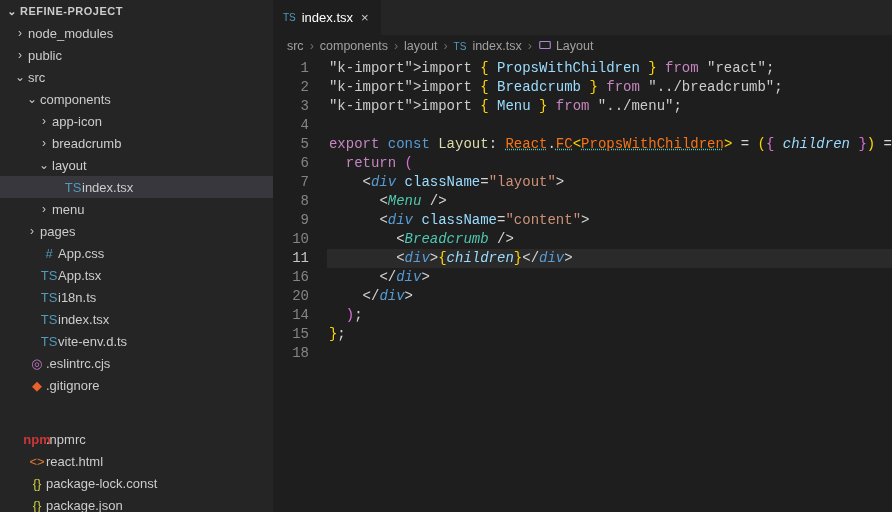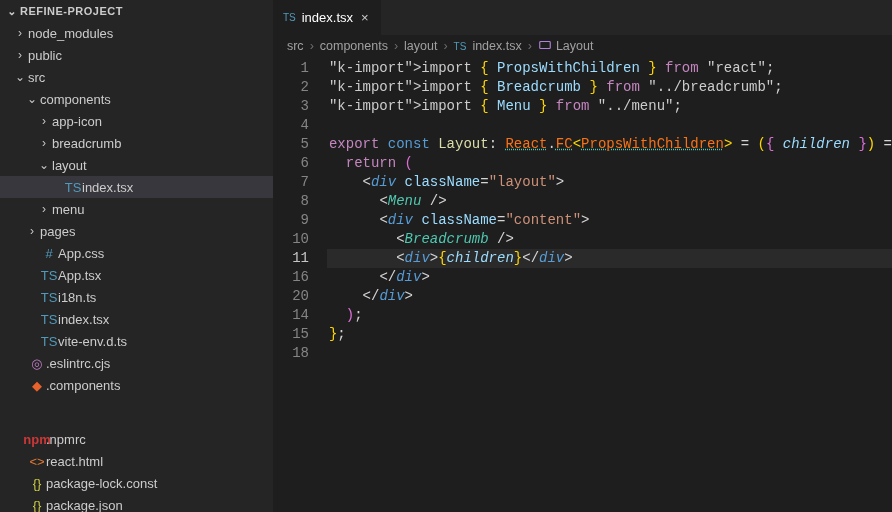--- a/index.html
+++ b/index.html
@@ -150,21 +150,21 @@
         <span>vite-env.d.ts</span>
       </div>
       <div class="tree-row" style="padding-left: 12px;">
         <span class="chev"></span>
         <span class="ficon ic-eslint">◎</span>
         <span>.eslintrc.cjs</span>
       </div>
       <div class="tree-row" style="padding-left: 12px;">
         <span class="chev"></span>
         <span class="ficon ic-git">◆</span>
-        <span>.components</span>
+        <span>.gitignore</span>
       </div>
       <div class="tree-row" style="padding-left: 12px; margin-top: 32px;">
         <span class="chev"></span>
         <span class="ficon ic-npm">npm</span>
         <span>.npmrc</span>
       </div>
       <div class="tree-row" style="padding-left: 12px;">
         <span class="chev"></span>
         <span class="ficon ic-html">&lt;&gt;</span>
         <span>react.html</span>

